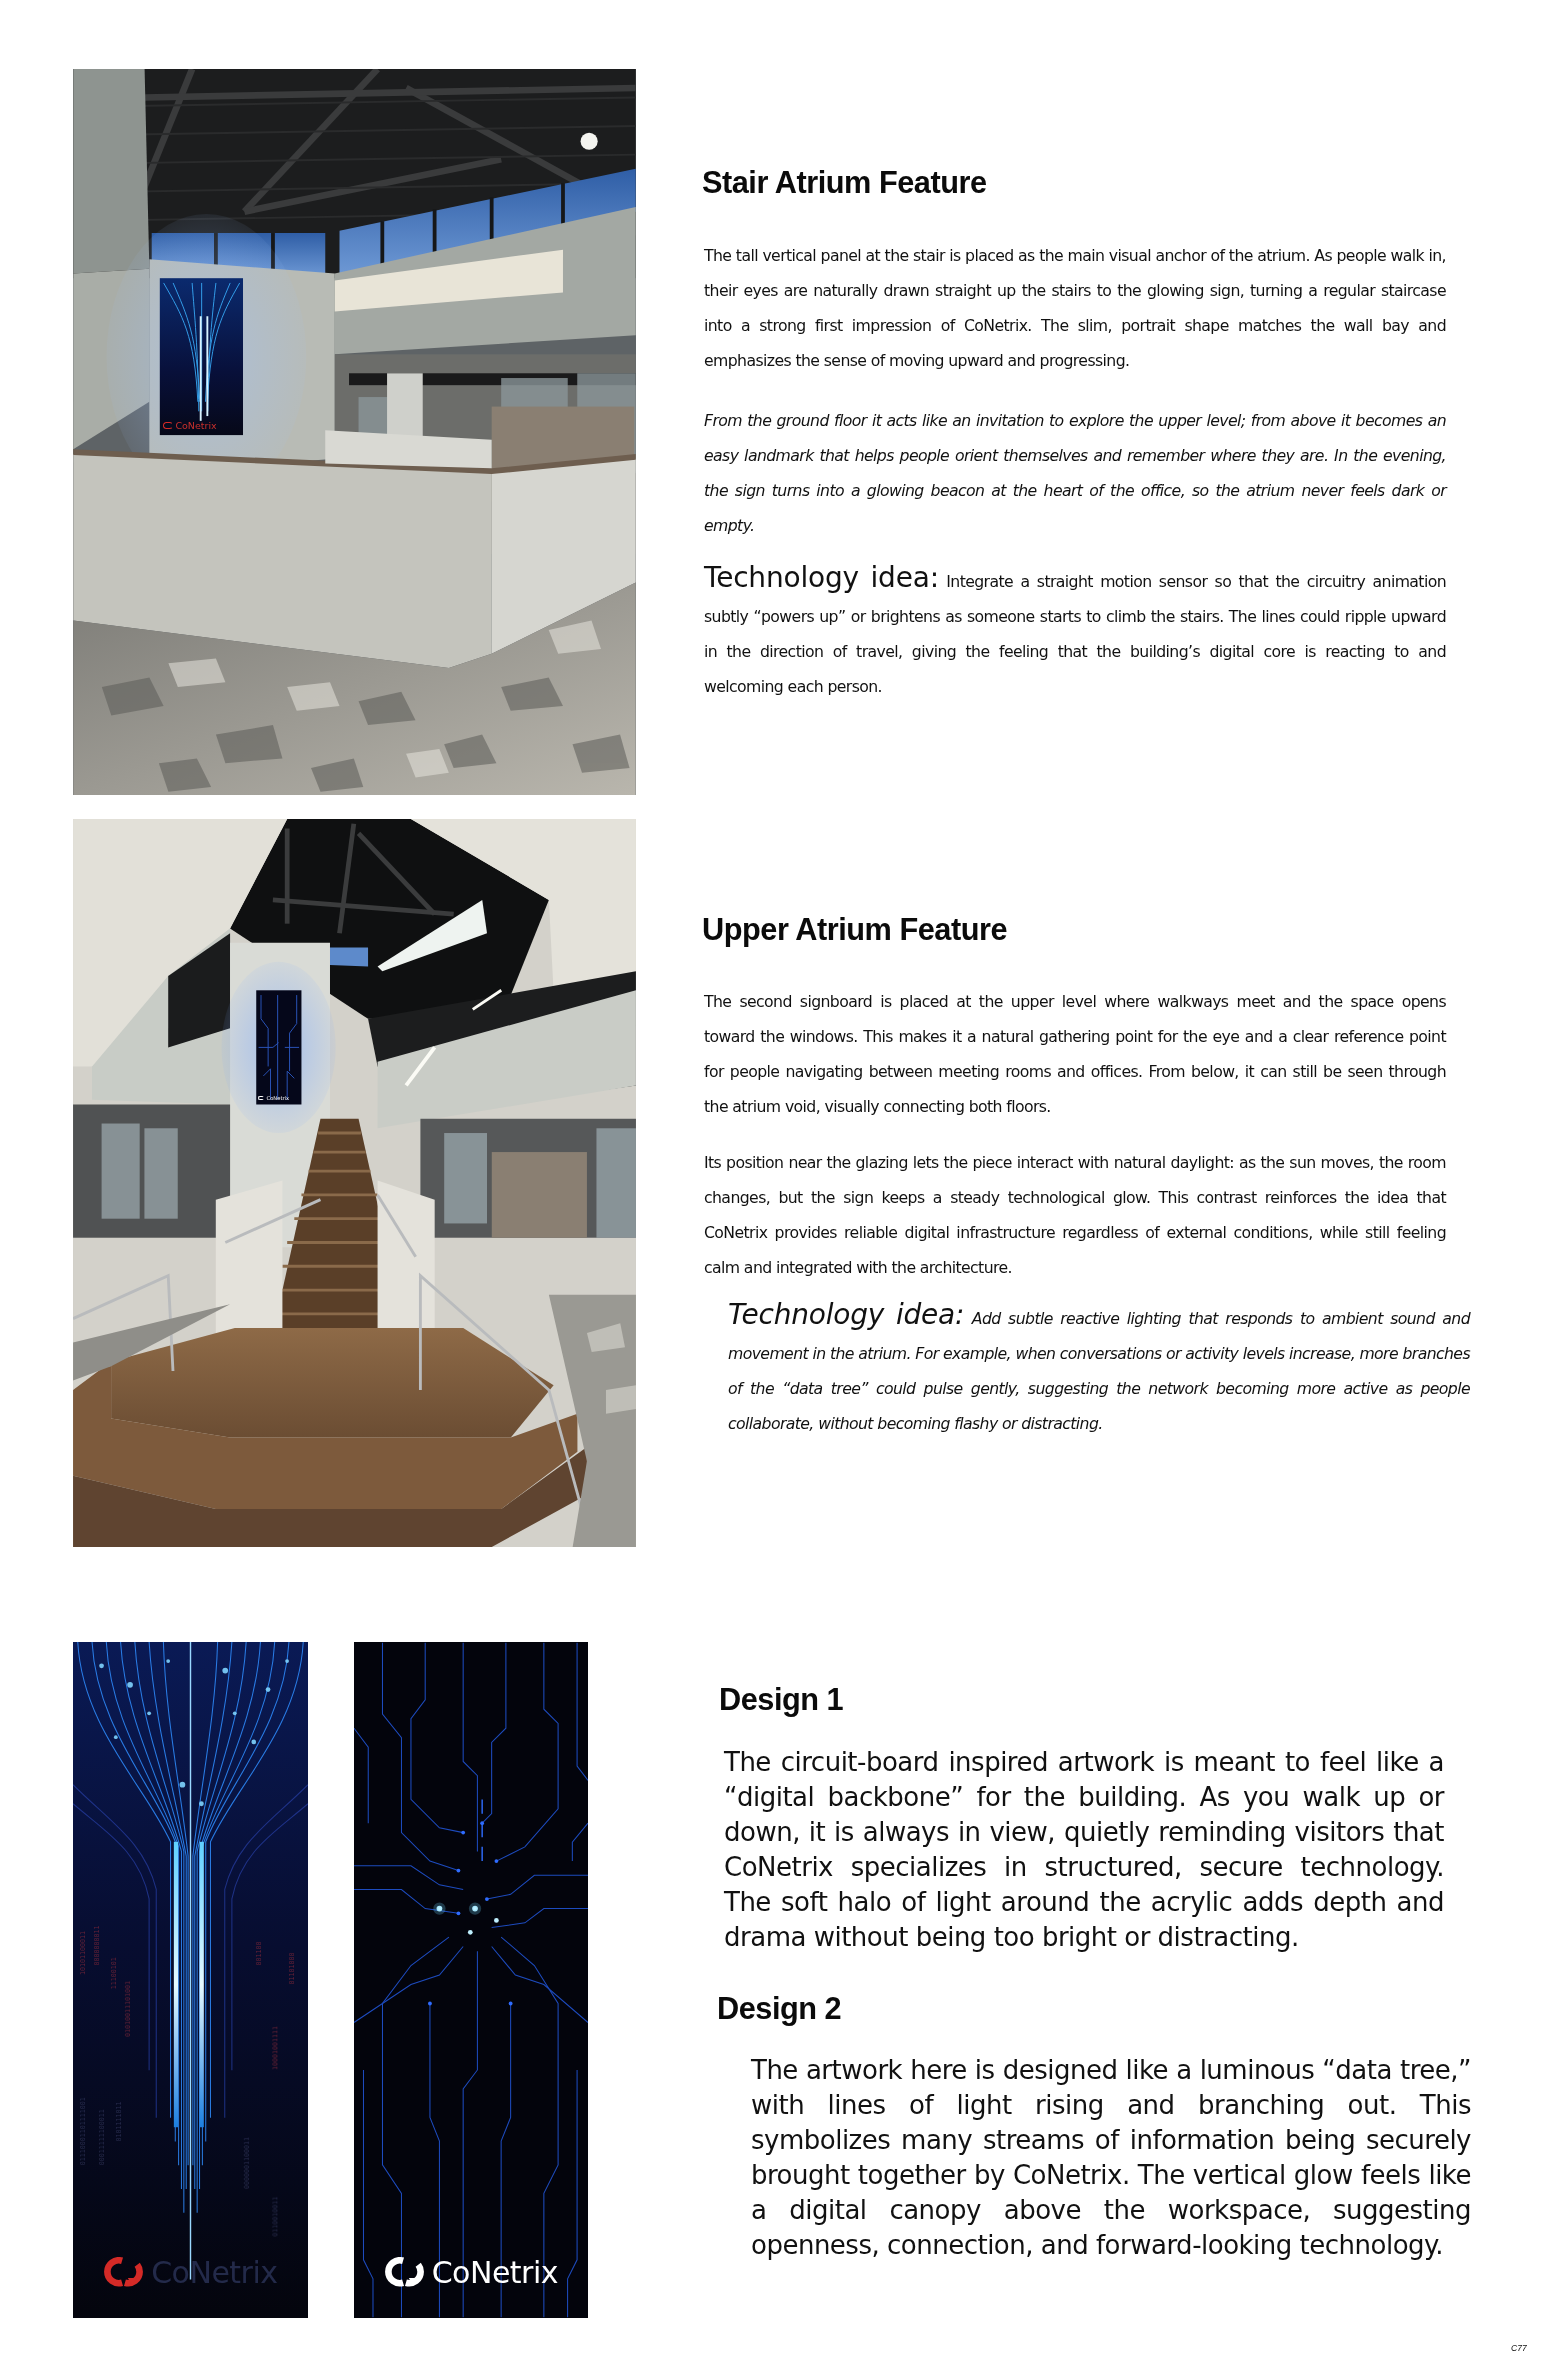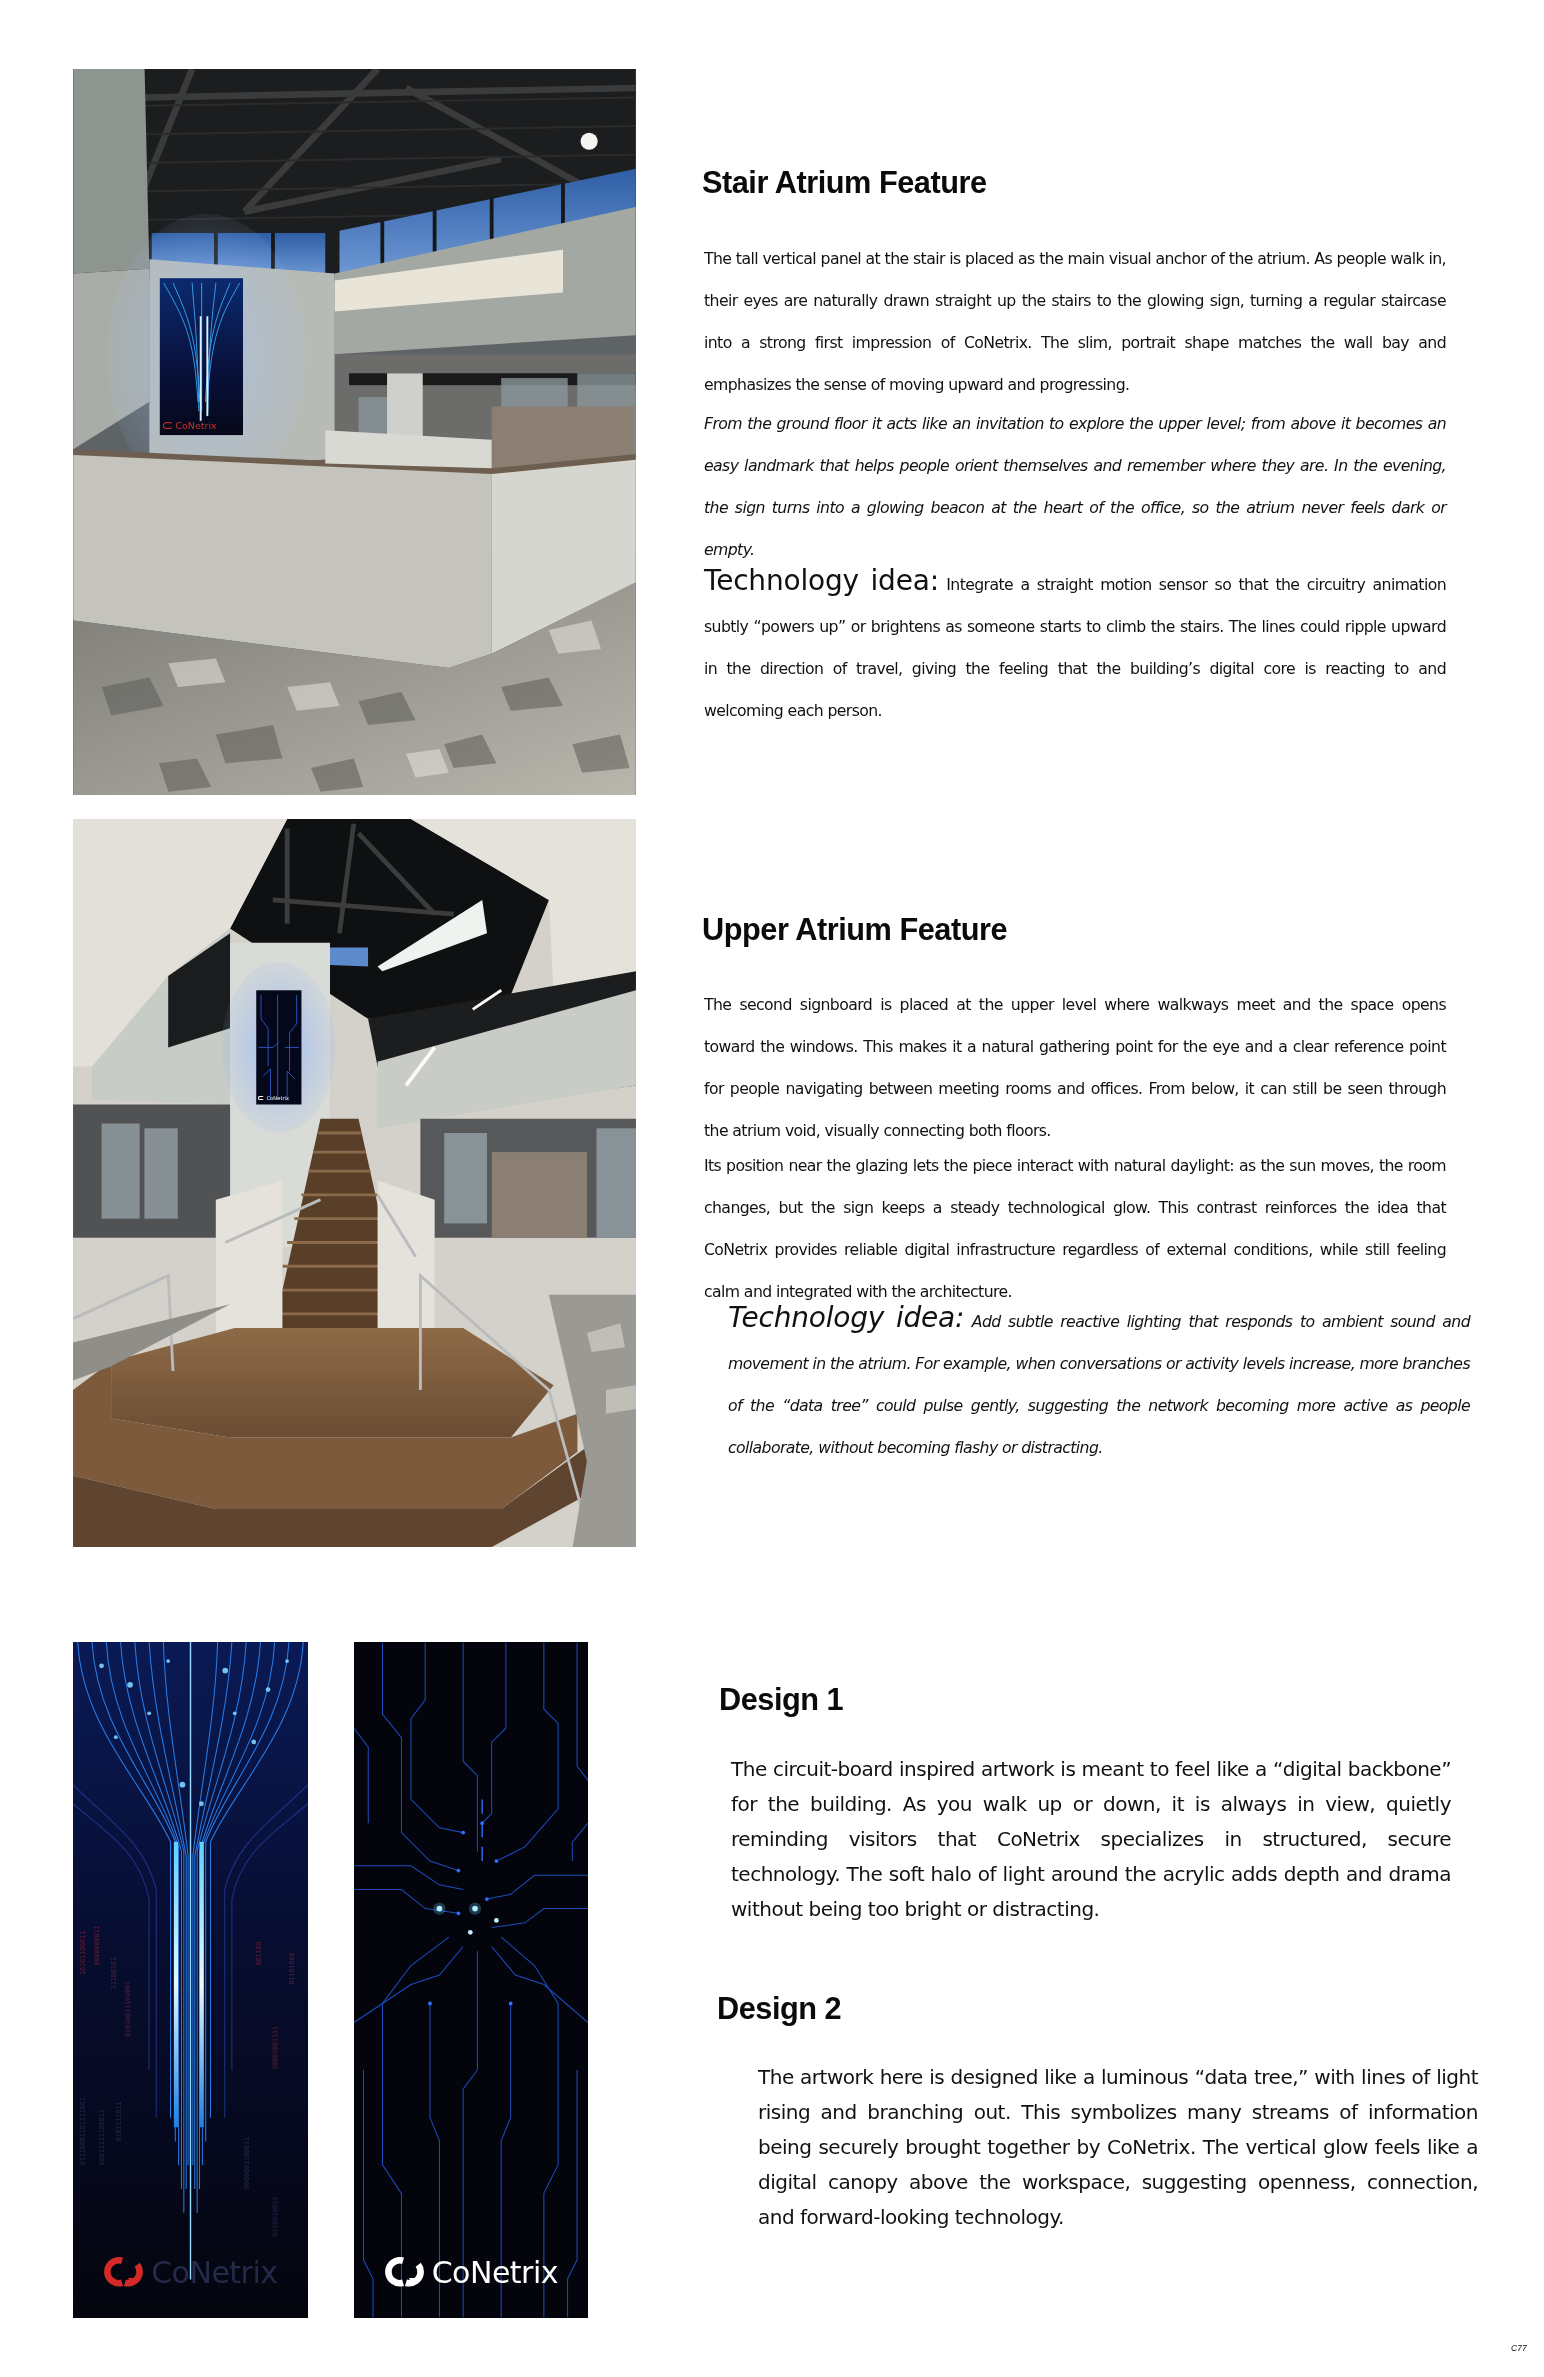--- a/index.html
+++ b/index.html
@@ -26,39 +26,39 @@
     letter-spacing: -0.5px;
     color: #0b0b0b;
     margin: 0;
     transform: scaleX(0.96);
     transform-origin: left top;
   }
   .para {
     position: absolute;
     font-family: "DejaVu Sans", sans-serif;
     font-size: 15.7px;
-    line-height: 42px;
+    line-height: 35px;
     color: #111;
     text-align: justify;
     letter-spacing: -0.6px;
     margin: 0;
   }
   .para .lead {
     font-size: 28px;
     letter-spacing: -0.2px;
   }
   .para-lg {
     position: absolute;
     font-family: "DejaVu Sans", sans-serif;
-    font-size: 20px;
+    font-size: 26px;
     line-height: 35px;
     color: #111;
     text-align: justify;
     letter-spacing: -0.5px;
-    margin: 12px;
+    margin: 5px;
   }
   .pagenum {
     position: absolute; left: 1511px; top: 2343px;
     font-family: "Liberation Sans", sans-serif;
     font-size: 8.6px; color: #111; font-style: italic;
   }
 
   
   .panel { position: absolute; top: 1642px; height: 676px; overflow: hidden; background: #05060f; }
   #design1 { left: 73px; width: 235px; }

